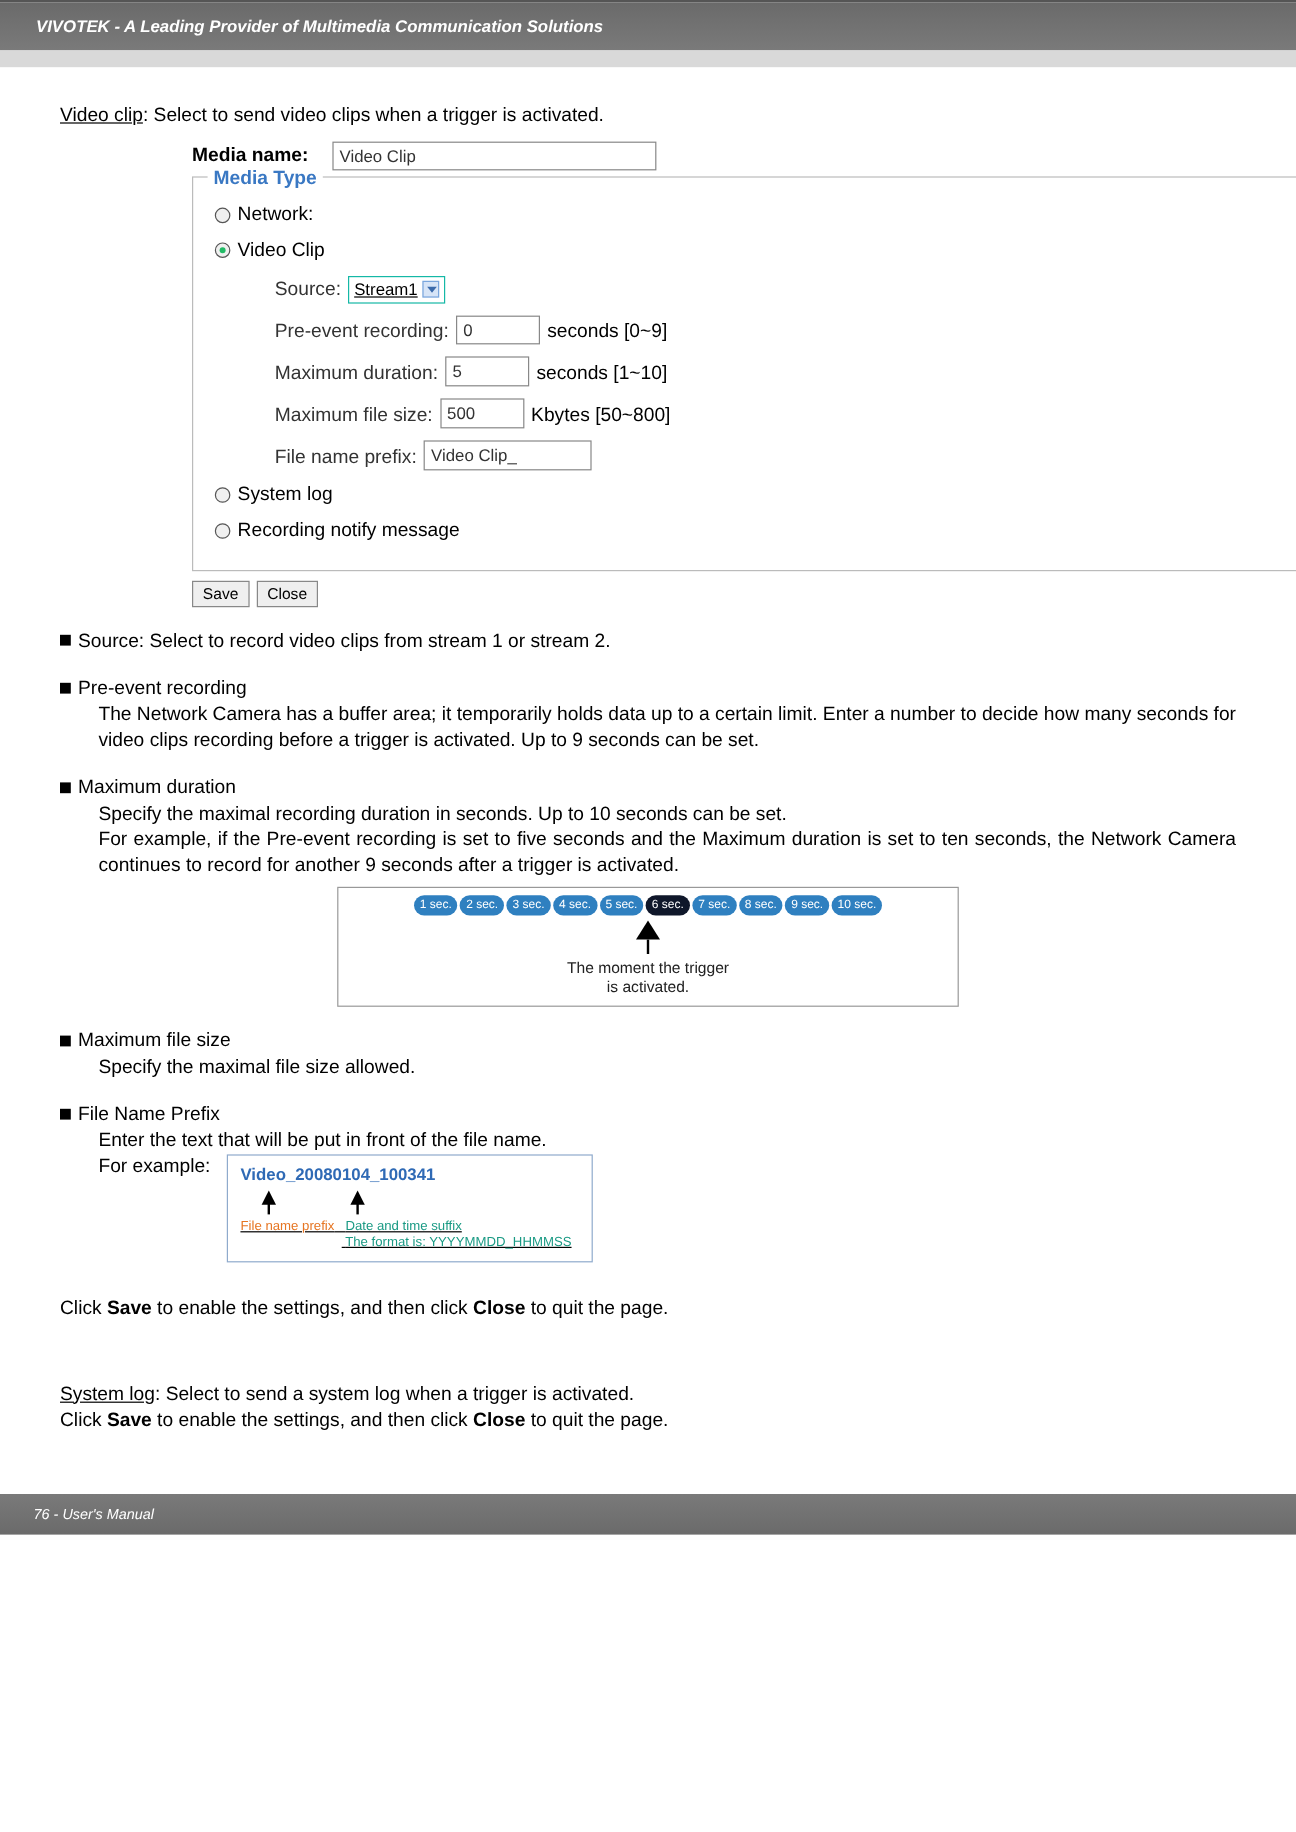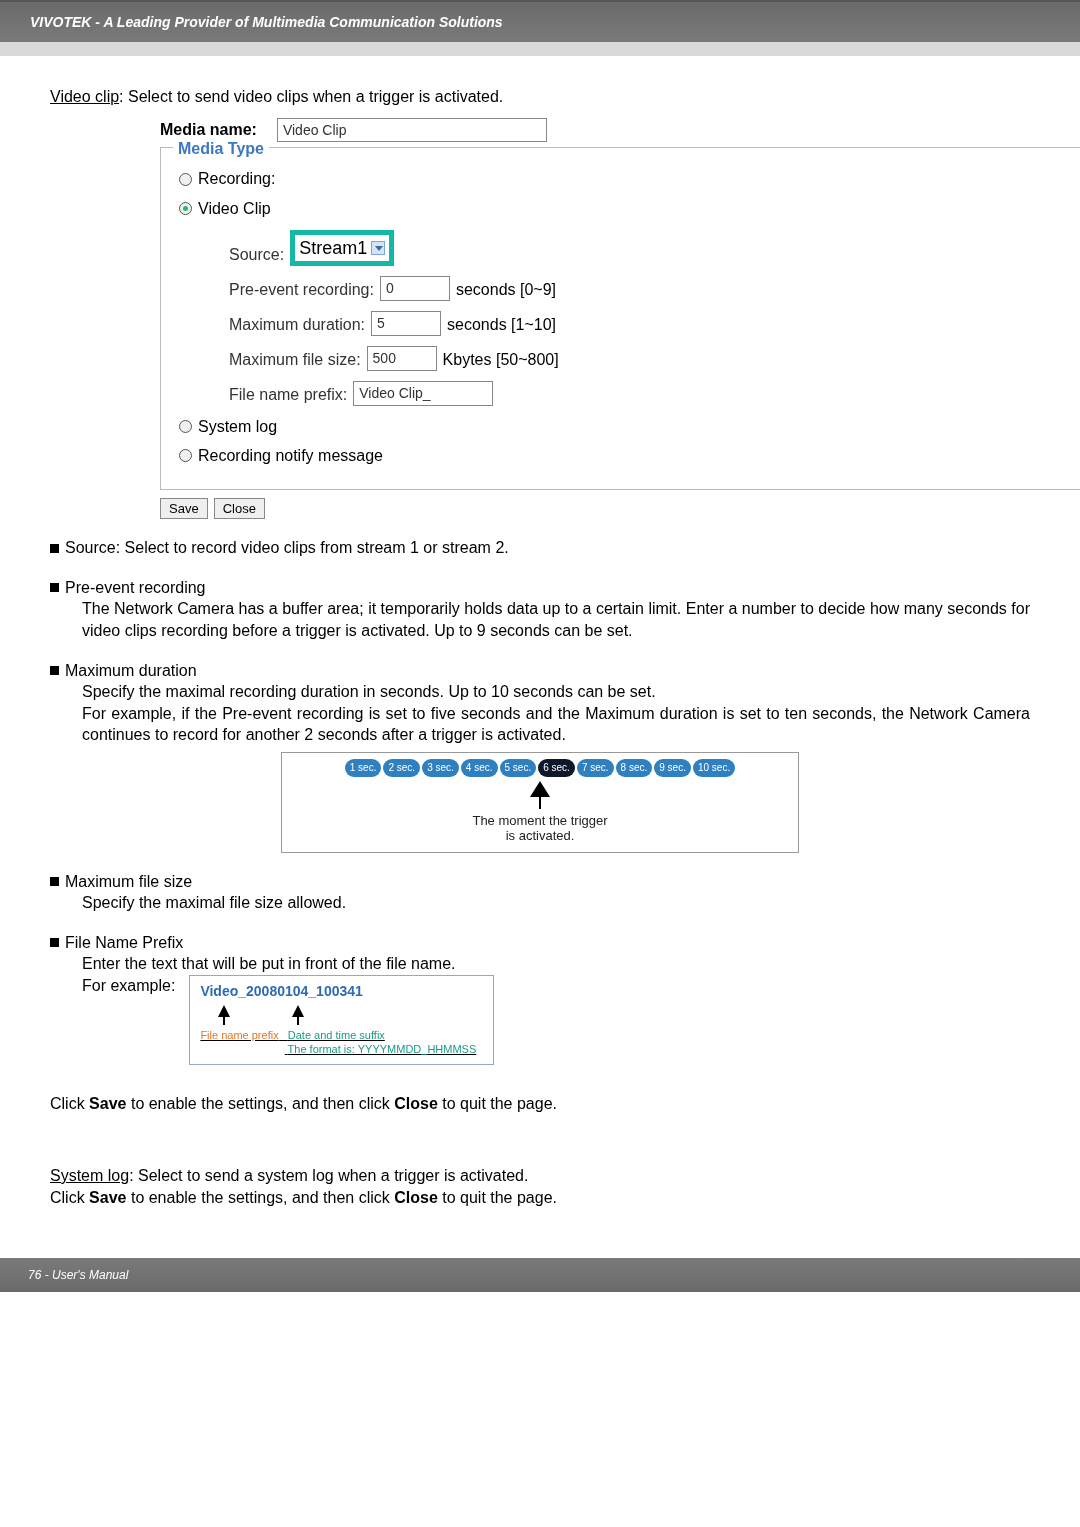--- a/index.html
+++ b/index.html
@@ -85,26 +85,27 @@
   }
   .sub-indent { margin-left: 50px; }
   .form-row {
     display: flex;
     align-items: flex-end;
     gap: 6px;
     margin: 10px 0;
   }
   .form-label { color: #333; }
   .select-mock {
-    border: 5px solid #14b8a6;
+    border: 1px solid #14b8a6;
     padding: 1px 4px;
     display: inline-flex;
     align-items: center;
     gap: 4px;
-    font-size: 18px;
+    font-size: 14px;
+    text-decoration: underline;
   }
   .select-arrow {
     display: inline-block;
     width: 14px; height: 14px;
     background: #d6e4f7;
     border: 1px solid #7aa6dd;
     position: relative;
   }
   .select-arrow::after {
     content: "";
@@ -215,21 +216,21 @@
       <div style="display:flex; align-items:center; gap:20px;">
         <span class="media-name-label">Media name:</span>
         <span class="txt-input" style="width:270px;">Video Clip</span>
       </div>
 
       <div class="fieldset-box">
         <span class="fieldset-legend">Media Type</span>
 
         <div class="radio-row">
           <span class="radio-mock"></span>
-          <span>Recording:</span>
+          <span>Network:</span>
         </div>
 
         <div class="radio-row">
           <span class="radio-mock sel"></span>
           <span>Video Clip</span>
         </div>
 
         <div class="sub-indent">
           <div class="form-row">
             <span class="form-label">Source:</span>
@@ -279,21 +280,21 @@
       </div>
     </div>
 
     <p class="bullet-line"><span class="sq"></span><span>Source: Select to record video clips from stream 1 or stream 2.</span></p>
 
     <p class="bullet-line"><span class="sq"></span><span>Pre-event recording</span></p>
     <p class="body-para">The Network Camera has a buffer area; it temporarily holds data up to a certain limit. Enter a number to decide how many seconds for video clips recording before a trigger is activated. Up to 9 seconds can be set.</p>
 
     <p class="bullet-line"><span class="sq"></span><span>Maximum duration</span></p>
     <p class="body-para">Specify the maximal recording duration in seconds. Up to 10 seconds can be set.</p>
-    <p class="body-para">For example, if the Pre-event recording is set to five seconds and the Maximum duration is set to ten seconds, the Network Camera continues to record for another 2 seconds after a trigger is activated.</p>
+    <p class="body-para">For example, if the Pre-event recording is set to five seconds and the Maximum duration is set to ten seconds, the Network Camera continues to record for another 9 seconds after a trigger is activated.</p>
 
     <div class="timeline-box">
       <div class="timeline-pills" id="timeline-pills">
           <span class="pill">1 sec.</span>
           <span class="pill">2 sec.</span>
           <span class="pill">3 sec.</span>
           <span class="pill">4 sec.</span>
           <span class="pill">5 sec.</span>
           <span class="pill red">6 sec.</span>
           <span class="pill">7 sec.</span>

